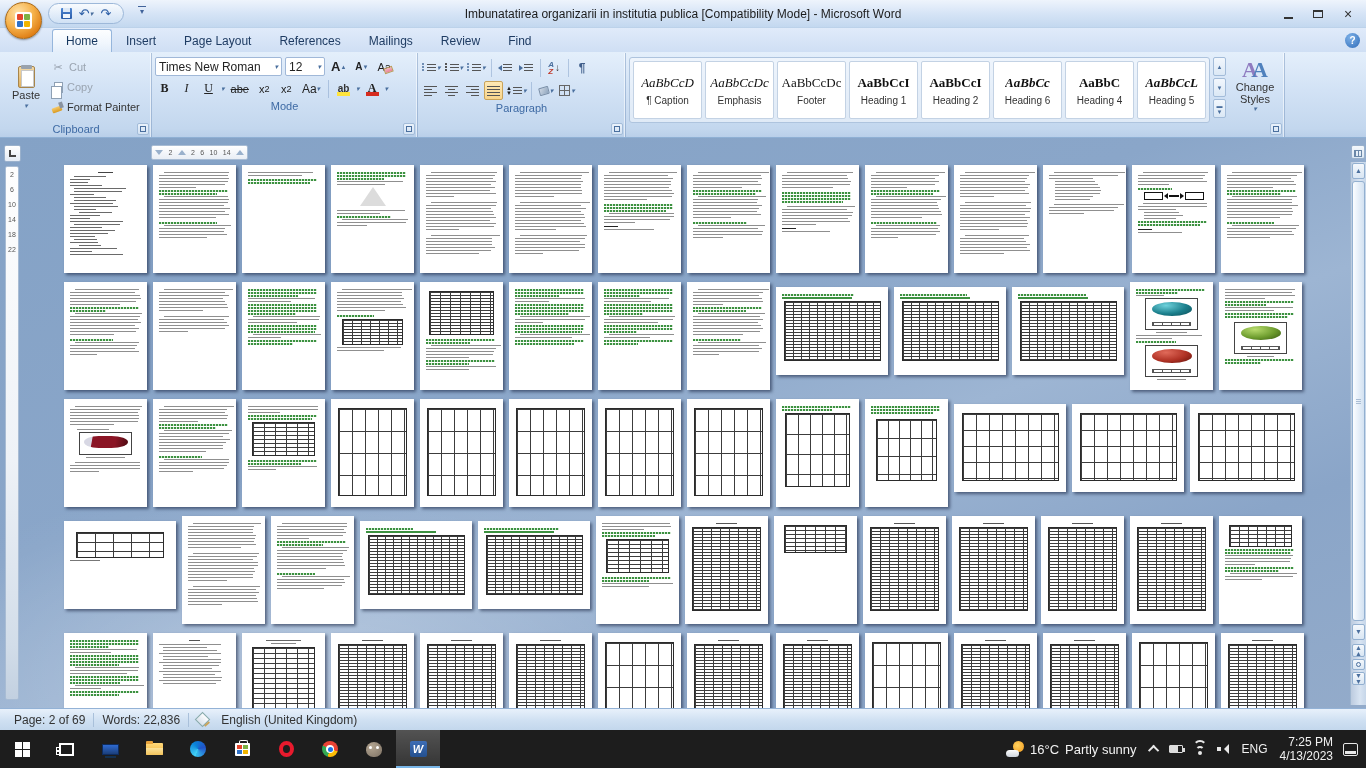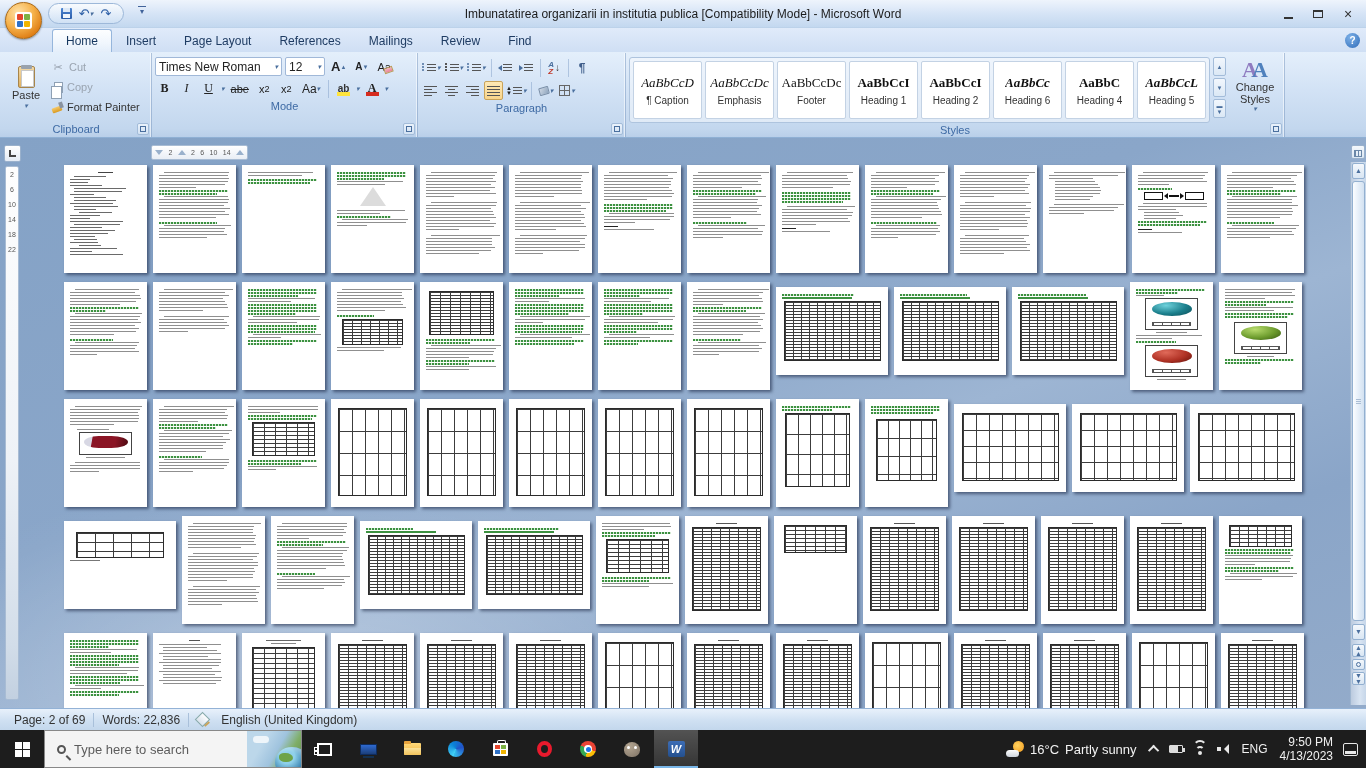--- a/index.html
+++ b/index.html
@@ -543,23 +543,20 @@
         <span class="sscb">▲</span>
         <span class="sscb">▼</span>
         <span class="sscb">▬<br>▼</span>
       </div>
       <div class="chgsty">
         <span class="chgAA"><span class="a1">A</span><span class="a2">A</span></span>
         <span>Change Styles</span>
         <i class="dda">▾</i>
       </div>
     </div>
-    <div class="glabel">
-        <span>Styles</span>
-      </div>
     <i class="launcher"></i>
   </div>
 
 
 </div>
 
 <div class="docarea">
   <div class="cornerbox">
       <i class="tabL"></i>
     </div>
@@ -1453,28 +1450,20 @@
 
 <div class="taskbar">
   <div class="tbtn">
       <i class="winlogo">
         <b></b>
         <b></b>
         <b></b>
         <b></b>
       </i>
     </div>
-  <div class="searchbox">
-    <i class="mag"></i>
-    <span class="ph">Type here to search</span>
-    <i class="searchimg">
-        <b class="cloudlet"></b>
-        <b class="globe"></b>
-      </i>
-  </div>
   <div class="tbtn">
       <i class="tv"></i>
     </div>
   <div class="tbtn">
       <i class="pcmon"></i>
     </div>
   <div class="tbtn">
       <i class="folder"></i>
     </div>
   <div class="tbtn">
@@ -1511,18 +1500,18 @@
     <i class="chev"></i>
     <i class="batt"></i>
     <i class="wifi">
         <b></b>
         <b></b>
         <b></b>
       </i>
     <i class="vol"></i>
     <span class="lang">ENG</span>
     <div class="clock">
-      <span>9:50 PM</span>
+      <span>7:25 PM</span>
       <span>4/13/2023</span>
     </div>
     <i class="action"></i>
   </div>
 </div>
 
 </body></html>

